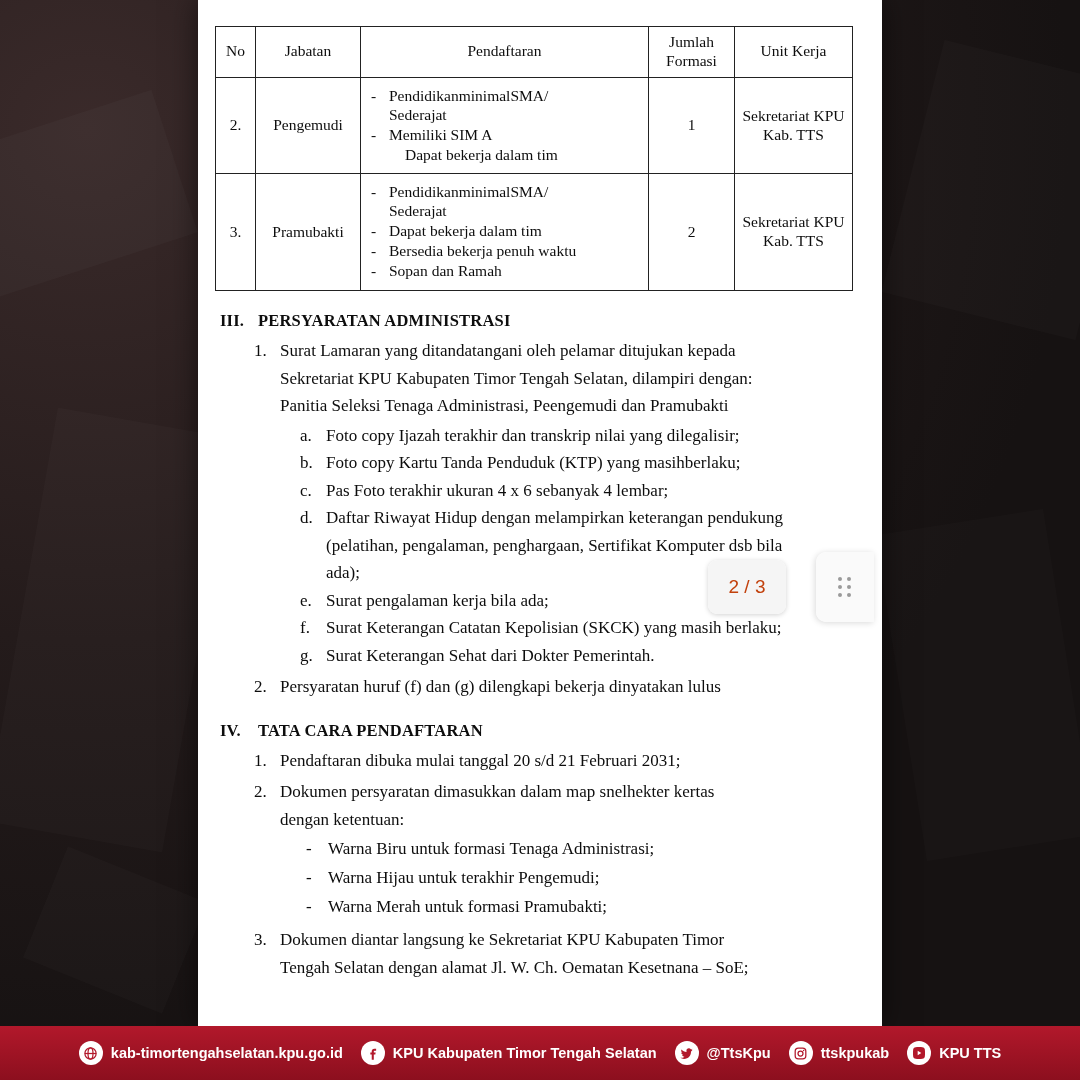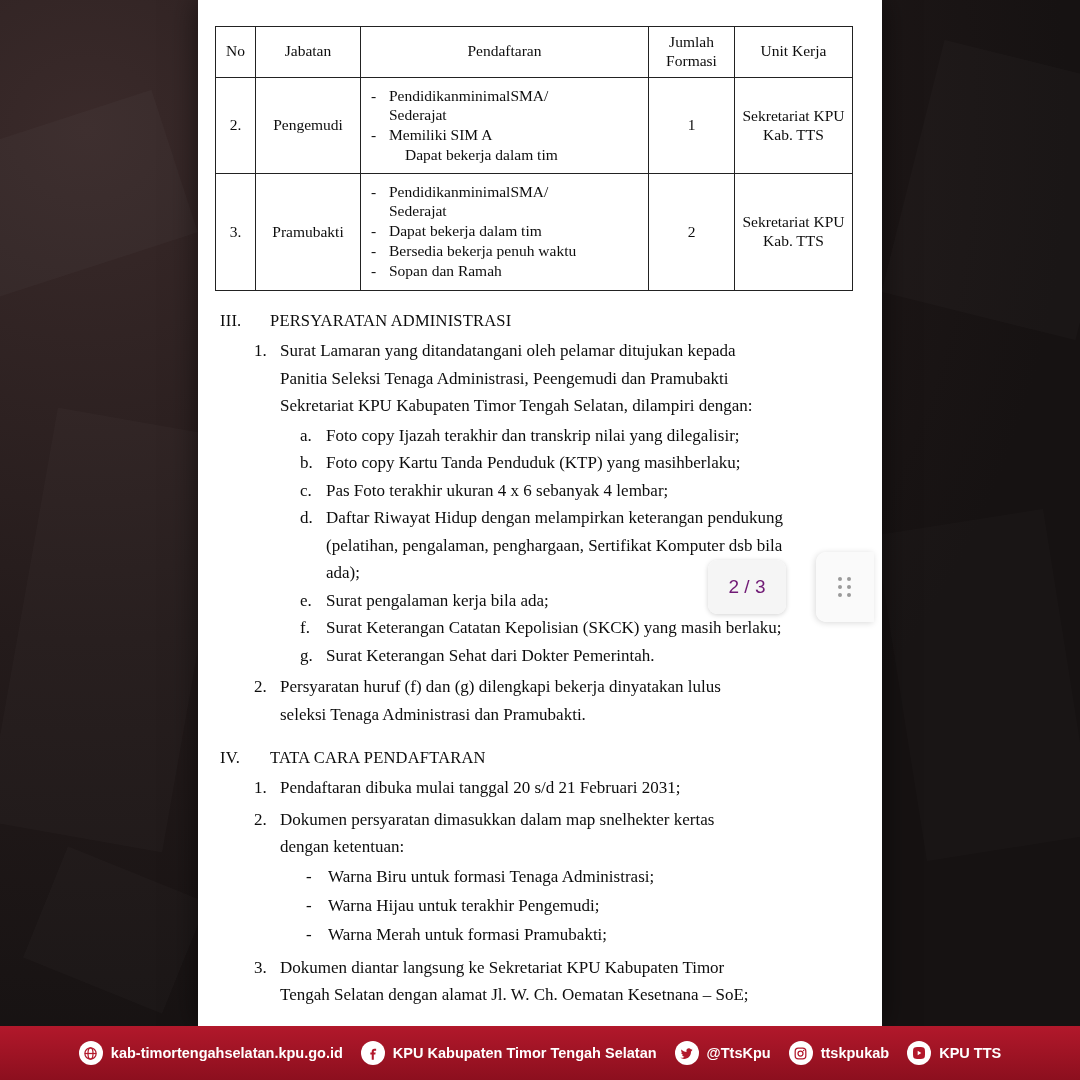--- a/index.html
+++ b/index.html
@@ -106,22 +106,22 @@
     display: flex;
     justify-content: space-between;
   }
 
   
   .section {
     margin-top: 20px;
   }
   .sec-head {
     display: flex;
-    gap: 28px;
-    font-weight: normal;
+    gap: 16px;
+    font-weight: bold;
     font-size: 16.5px;
     letter-spacing: 0.2px;
     padding-left: 8px;
   }
   .sec-head .numeral { width: 22px; flex: none; }
 
   ol.lvl1 {
     list-style: none;
     margin: 6px 0 0 0;
     padding: 0;
@@ -180,21 +180,21 @@
 
   
   .page-indicator {
     position: absolute;
     right: 96px;
     top: 560px;
     width: 78px;
     height: 54px;
     border-radius: 9px;
     background: rgba(244,244,244,0.92);
-    color: #701a75;
+    color: #c2410c;
     font-family: "Liberation Sans", sans-serif;
     font-size: 19px;
     display: flex;
     align-items: center;
     justify-content: center;
     box-shadow: 0 1px 5px rgba(0,0,0,0.18);
   }
   .drag-handle {
     position: absolute;
     right: 8px;
@@ -336,22 +336,22 @@
           <span class="numeral">III.</span>
           <span>PERSYARATAN ADMINISTRASI</span>
         </div>
 
         <ol class="lvl1">
           <li>
             <span class="mark">1.</span>
             <span class="body">
               <span class="para-just">
                 <span class="line">Surat Lamaran yang ditandatangani oleh pelamar ditujukan kepada</span>
+                <span class="line">Sekretariat KPU Kabupaten Timor Tengah Selatan, dilampiri dengan:</span>
                 <span class="line">Panitia Seleksi Tenaga Administrasi, Peengemudi dan Pramubakti</span>
-                <span class="line">Sekretariat KPU Kabupaten Timor Tengah Selatan, dilampiri dengan:</span>
               </span>
               <ol class="lvl2">
                 <li>
                   <span class="mark">a.</span>
                   <span>Foto copy Ijazah terakhir dan transkrip nilai yang dilegalisir;</span>
                 </li>
                 <li>
                   <span class="mark">b.</span>
                   <span>Foto copy Kartu Tanda Penduduk (KTP) yang masihberlaku;</span>
                 </li>
@@ -379,21 +379,20 @@
                   <span class="mark">g.</span>
                   <span>Surat Keterangan Sehat dari Dokter Pemerintah.</span>
                 </li>
               </ol>
             </span>
           </li>
           <li>
             <span class="mark">2.</span>
             <span class="body para-just">
               <span class="line">Persyaratan huruf (f) dan (g) dilengkapi bekerja dinyatakan lulus</span>
-              <span class="line">seleksi Tenaga Administrasi dan Pramubakti.</span>
             </span>
           </li>
         </ol>
       </div>
 
       <div class="section">
         <div class="sec-head">
           <span class="numeral">IV.</span>
           <span>TATA CARA PENDAFTARAN</span>
         </div>

